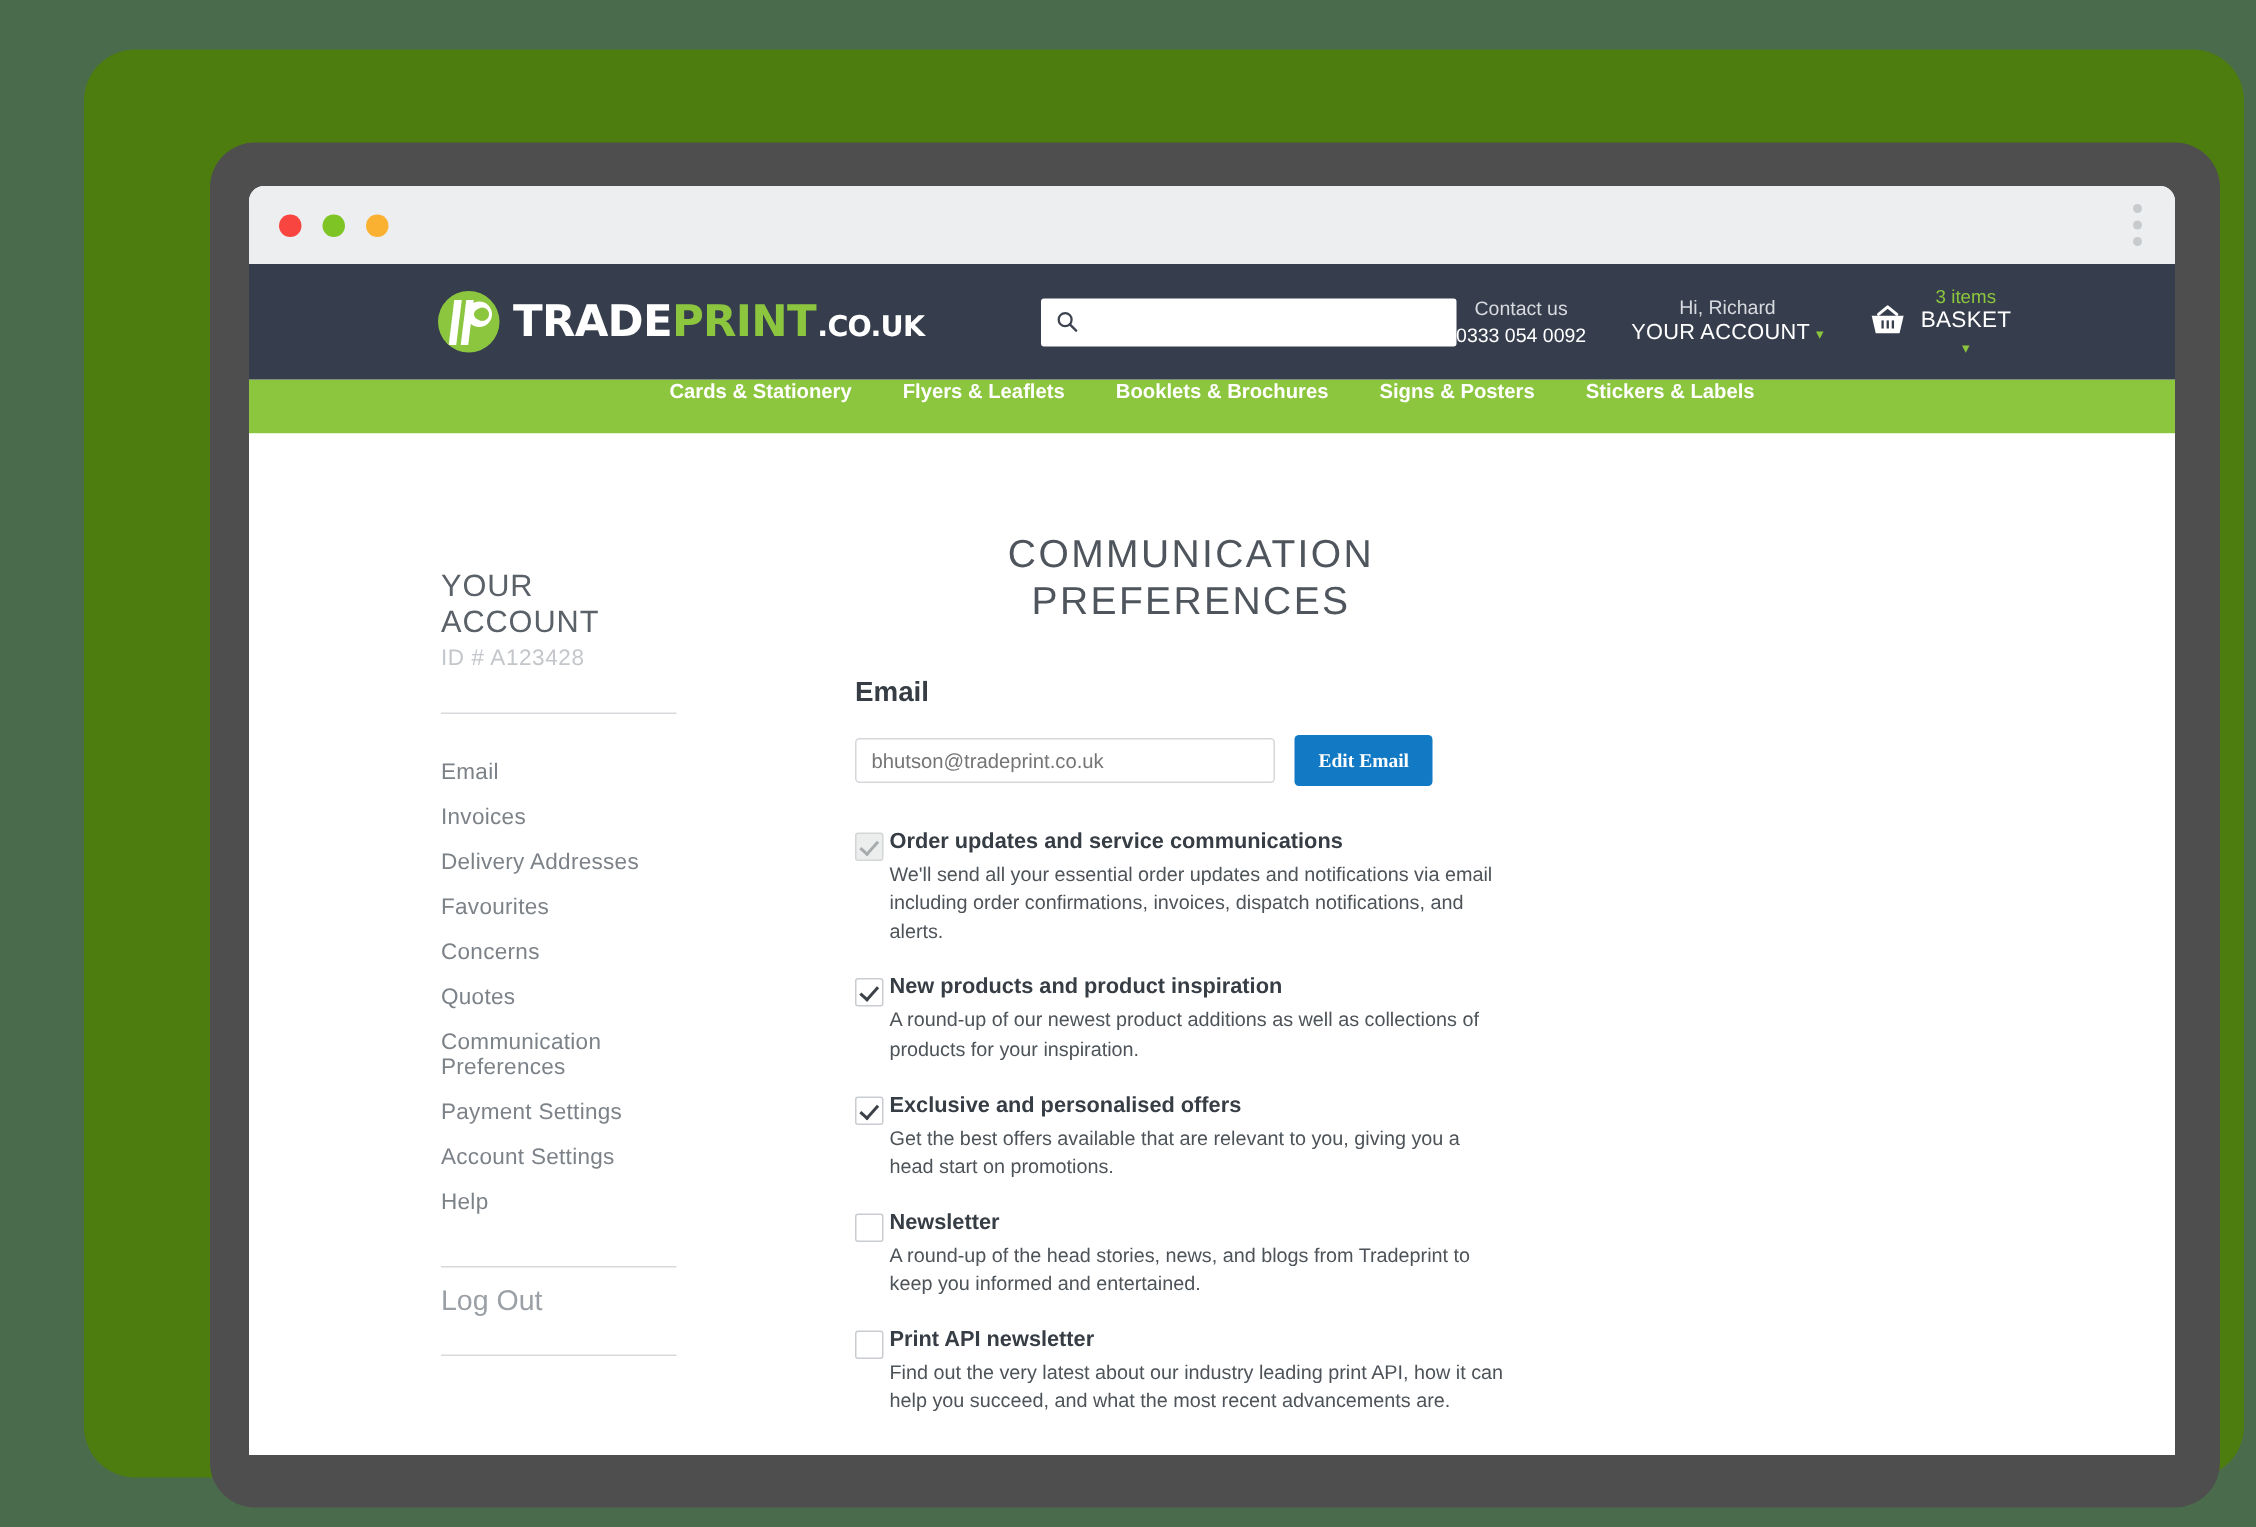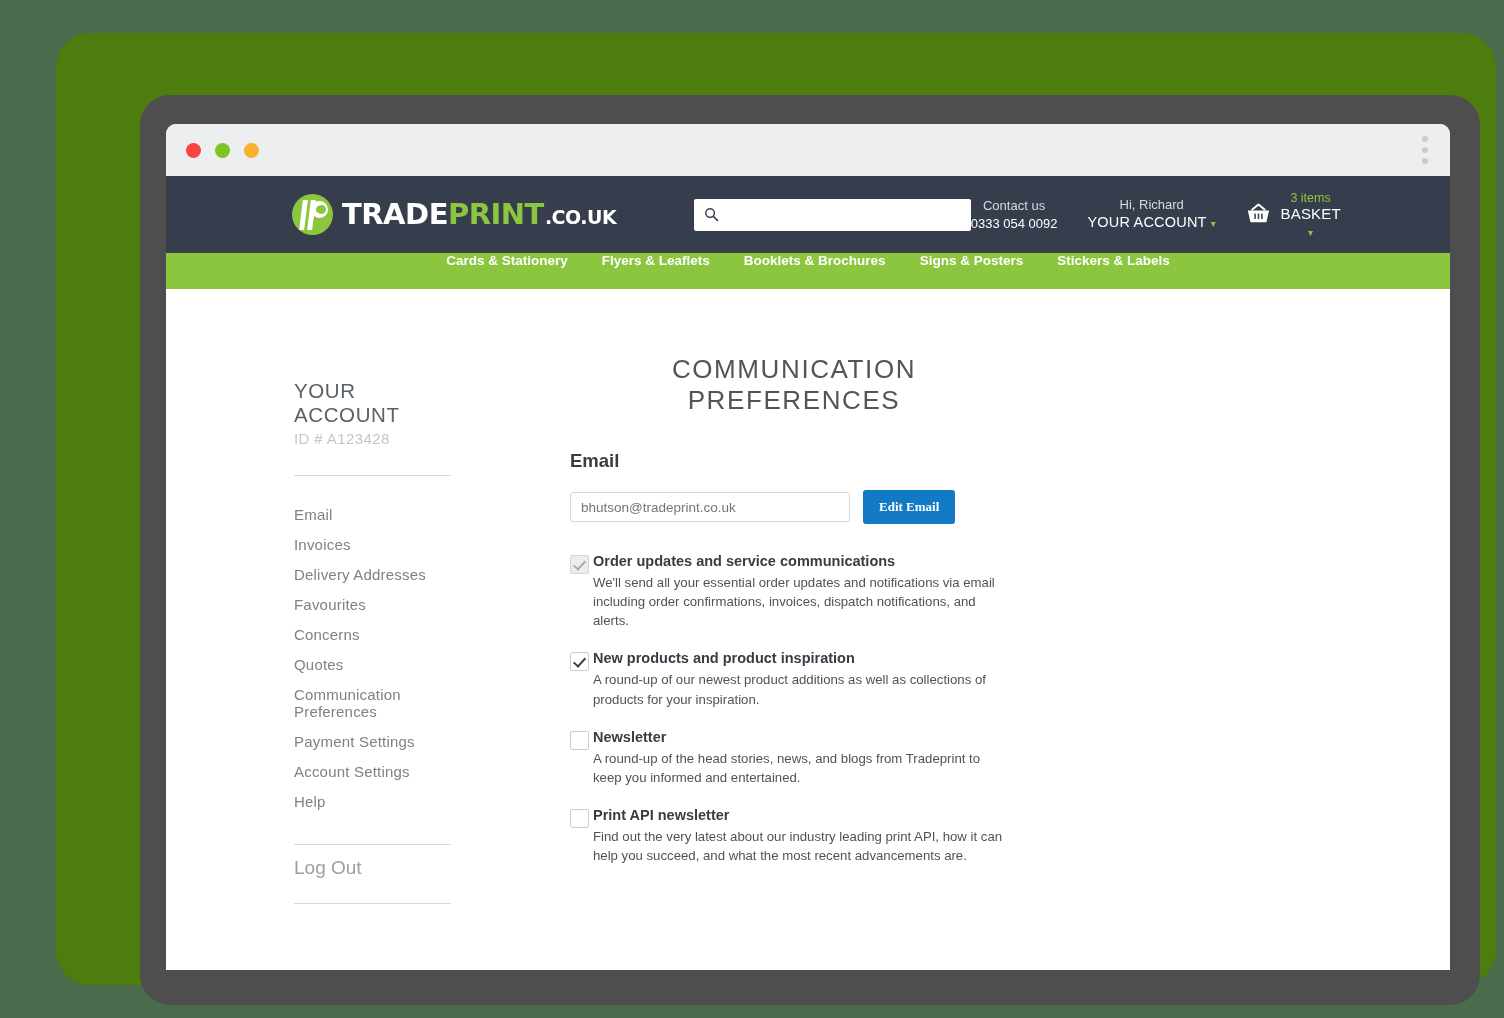--- a/index.html
+++ b/index.html
@@ -479,20 +479,27 @@
         </div>
 
         <div class="pref-item">
           <span class="cb checked"></span>
           <div class="pref-text">
             <div class="pref-label">New products and product inspiration</div>
             <div class="pref-desc">A round-up of our newest product additions as well as collections of products for your inspiration.</div>
           </div>
         </div>
 
+        <div class="pref-item">
+          <span class="cb checked"></span>
+          <div class="pref-text">
+            <div class="pref-label">Exclusive and personalised offers</div>
+            <div class="pref-desc">Get the best offers available that are relevant to you, giving you a head start on promotions.</div>
+          </div>
+        </div>
 
         <div class="pref-item">
           <span class="cb"></span>
           <div class="pref-text">
             <div class="pref-label">Newsletter</div>
             <div class="pref-desc">A round-up of the head stories, news, and blogs from Tradeprint to keep you informed and entertained.</div>
           </div>
         </div>
 
         <div class="pref-item">

